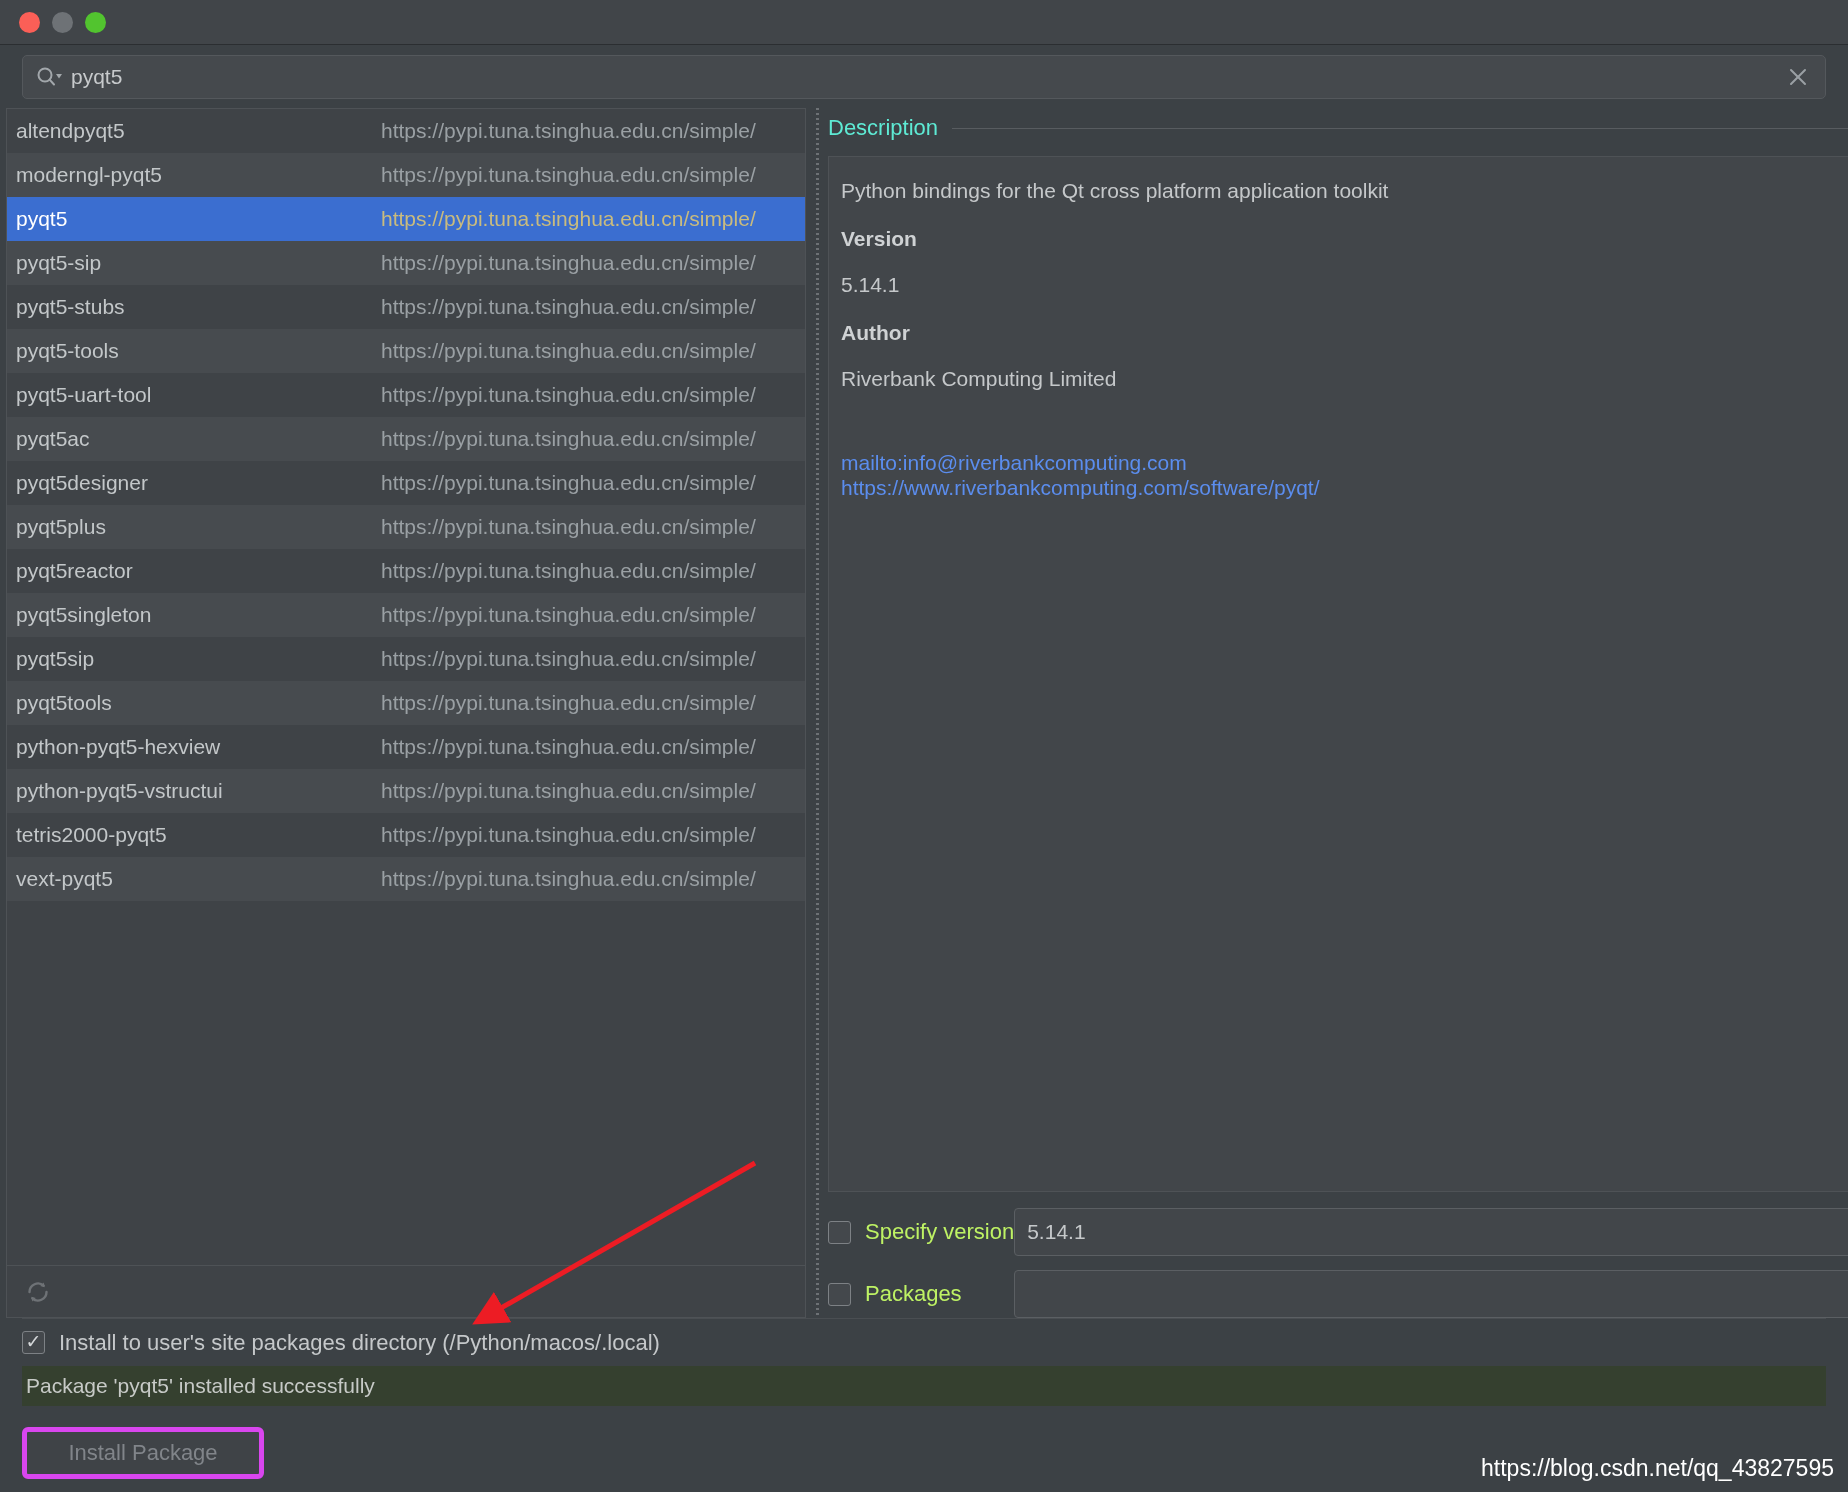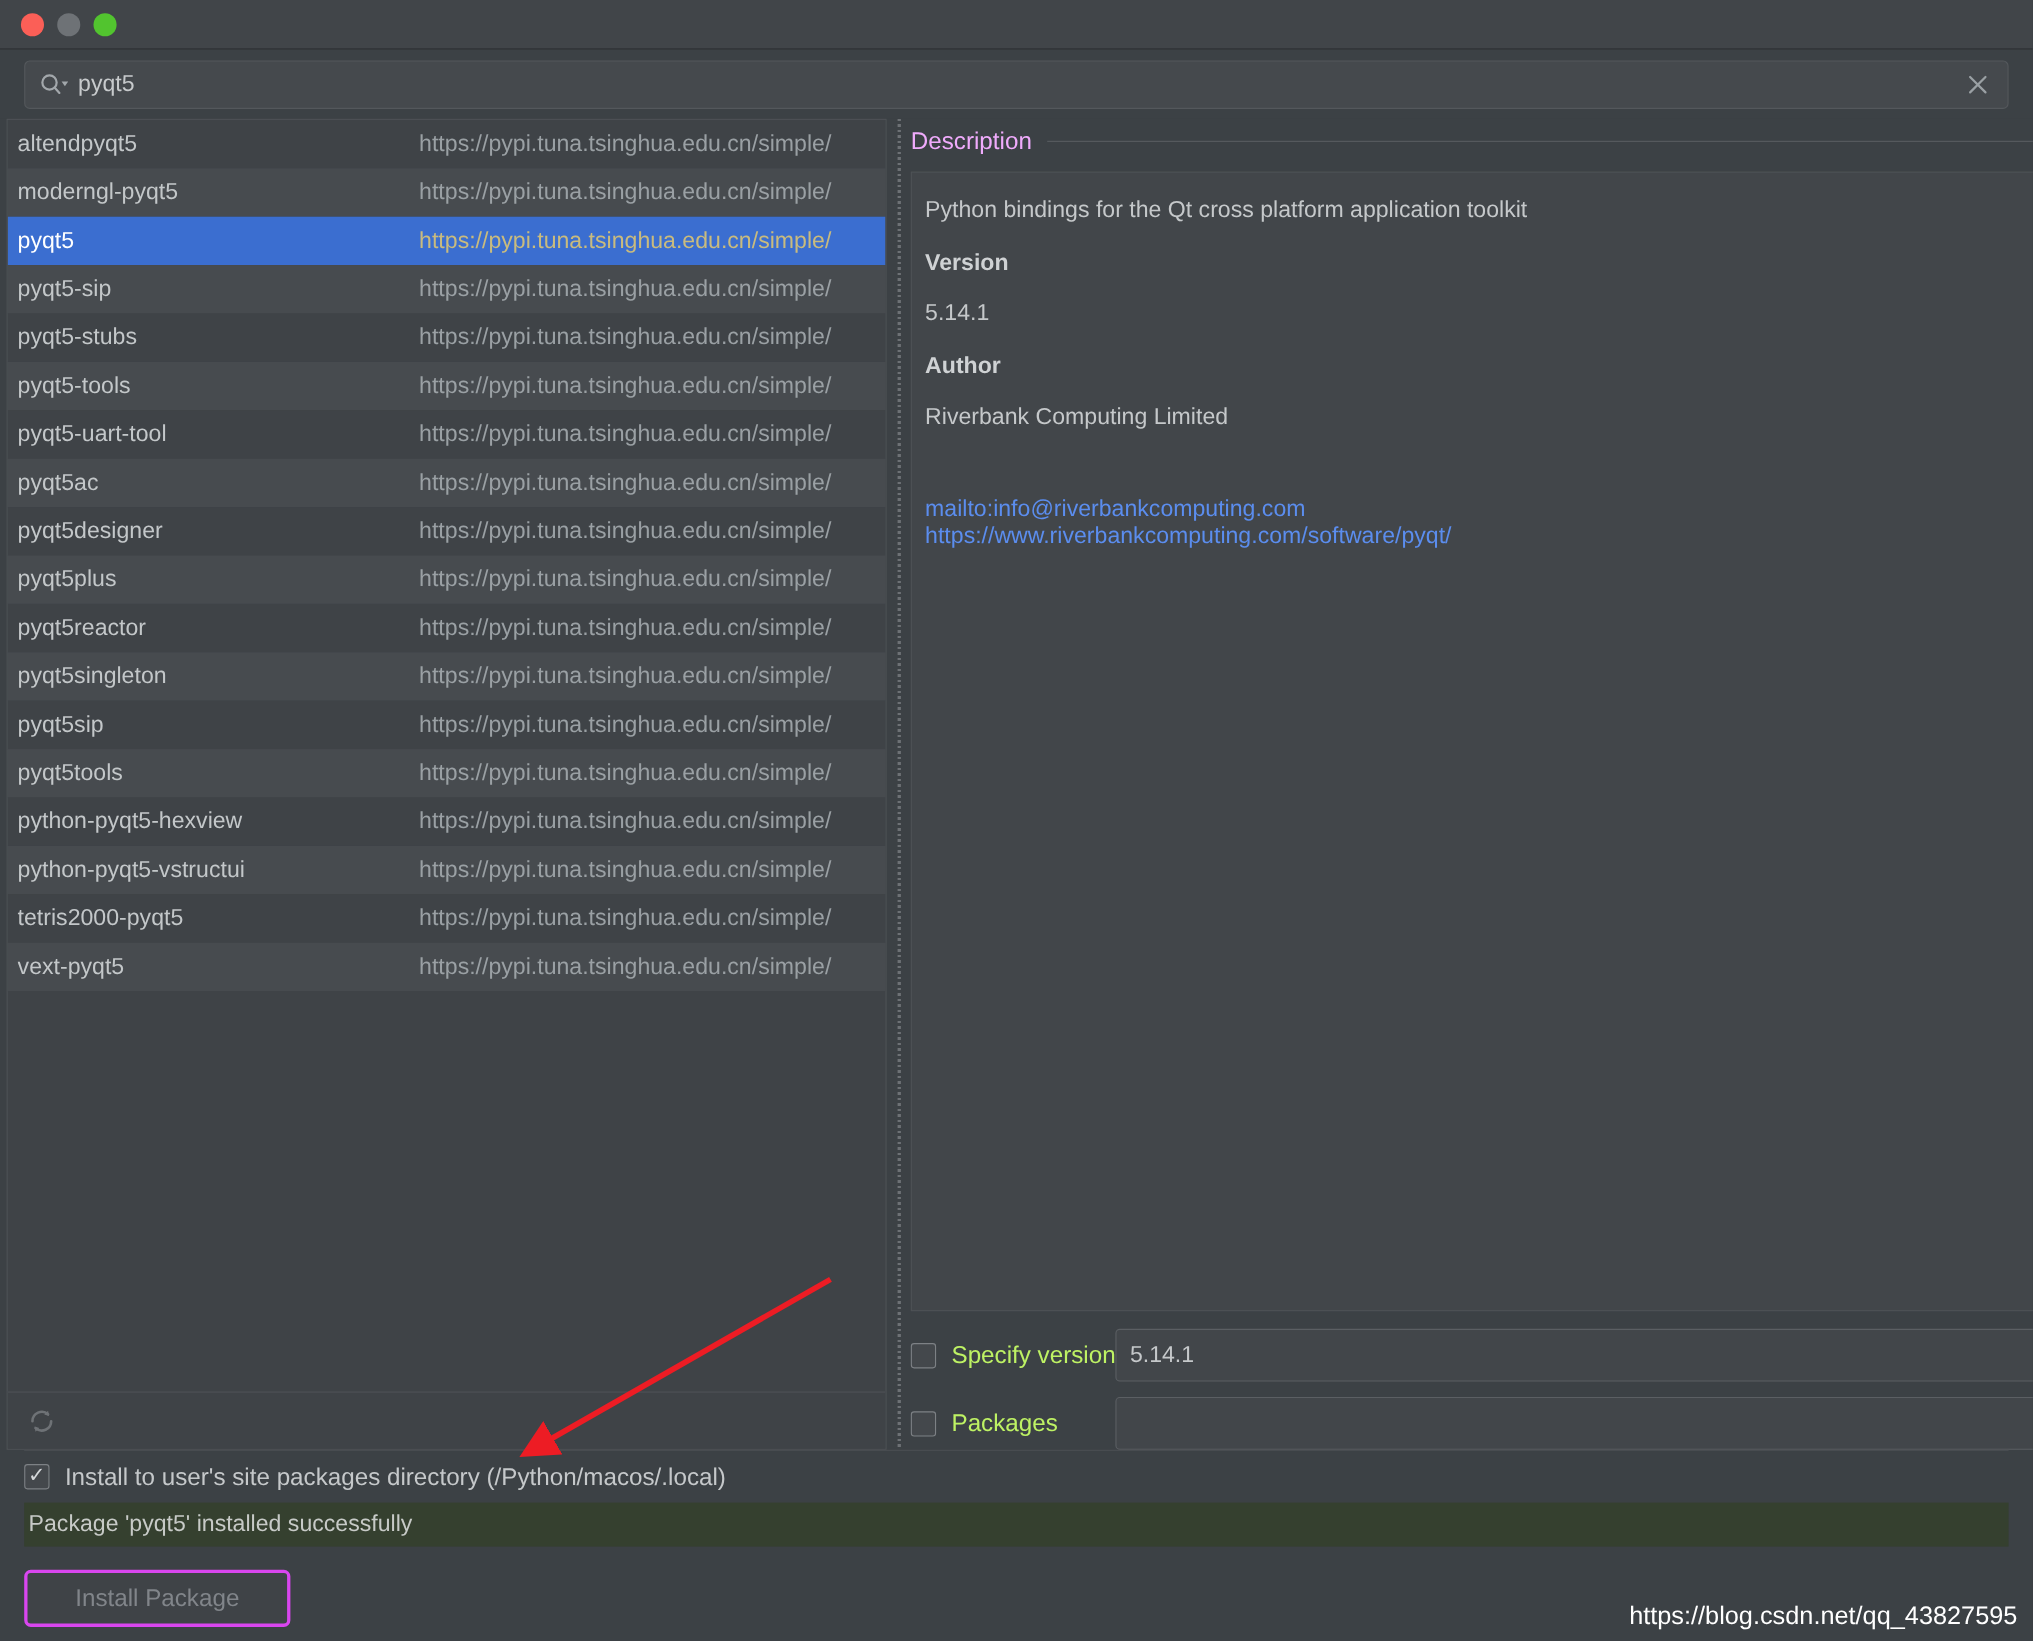--- a/index.html
+++ b/index.html
@@ -183,21 +183,21 @@
   
   .desc-header {
     height: 40px;
     min-height: 40px;
     display: flex;
     align-items: center;
     gap: 14px;
   }
   .desc-title {
     font-size: 22px;
-    color: #f0abfc;
+    color: #5eead4;
     white-space: nowrap;
   }
   .desc-rule {
     flex: 1;
     height: 1px;
     background: #585c60;
   }
   .desc-body {
     flex: 1;
     margin-top: 8px;
@@ -314,21 +314,21 @@
     height: 52px;
     border-radius: 6px;
     display: flex;
     align-items: center;
     justify-content: center;
     font-size: 22px;
     padding: 0 26px;
     white-space: nowrap;
   }
   .btn.disabled {
-    border: 3px solid #d946ef;
+    border: 5px solid #d946ef;
     background: #3f4347;
     color: #81858a;
     min-width: 242px;
   }
   .btn.focused {
     border: 1px solid #6a6e72;
     background: #484c50;
     color: #d8dbdd;
     min-width: 242px;
     box-shadow: 0 0 0 4px #3f72ad;

